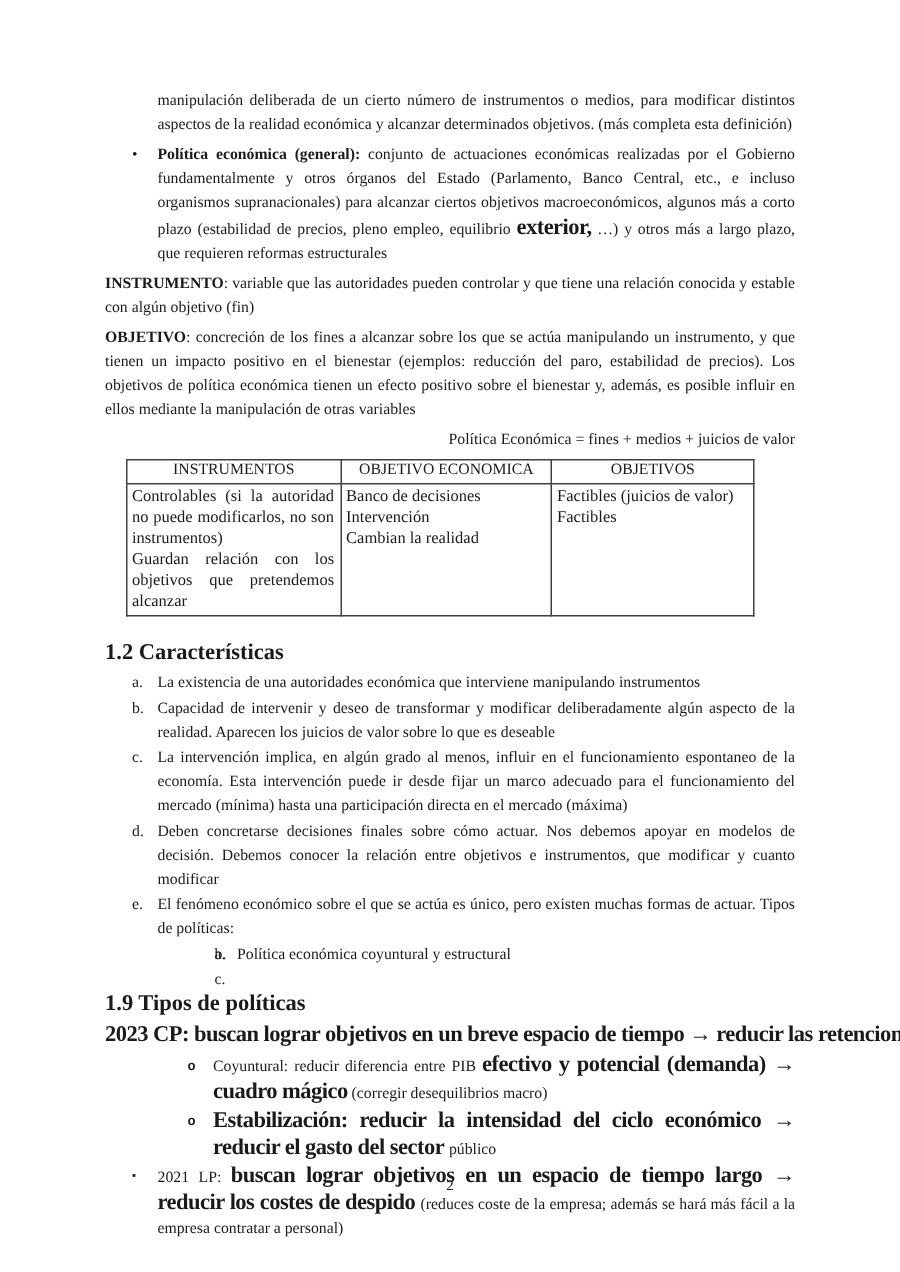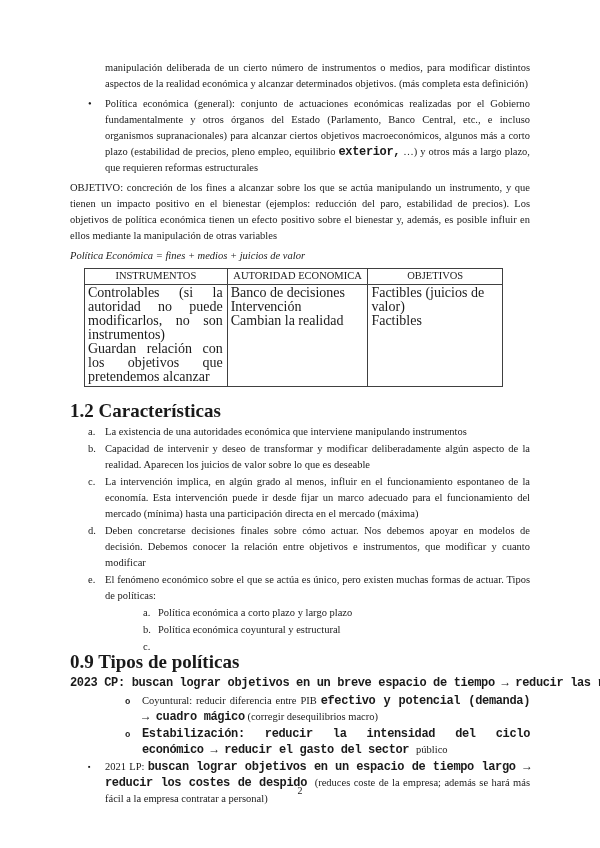--- a/index.html
+++ b/index.html
@@ -5,71 +5,72 @@
   html,body { margin:0; padding:0; background:#ffffff; }
   .page {
     position:relative; width:600px; height:848px; margin:0 auto;
     background:#ffffff; color:#1a1a1a; overflow:hidden;
     font-family:"Liberation Serif", serif;
     font-size:10.5px; line-height:16px;
     box-sizing:border-box; padding:60px 70px 12px 70px;
   }
   p { margin:0 0 4px 0; text-align:justify; }
   .hang { margin-left:35px; }
-  .term { font-weight:normal; }
+  .term { font-weight:bold; }
   
-  .annot { font-family:Liberation Mono, monospace; font-weight:bold; font-size:12px; letter-spacing:-0.35px; }
+  .annot { font-family:Liberation Serif, serif; font-weight:bold; font-size:15px; letter-spacing:-0.35px; }
   .nowrap { white-space:nowrap;margin-top:24px; }
   
   .li { position:relative; padding-left:35px; text-align:justify; margin-bottom:1px; }
   .li > .marker { position:absolute; left:18px; top:0; }
   .subli { position:relative; padding-left:88px; margin-bottom:1px; }
   .subli > .marker { position:absolute; left:73px; top:0; }
   .oli { position:relative; padding-left:72px; text-align:justify; margin-bottom:1px; }
   .oli > .marker { position:absolute; left:55px; top:1px; font-family:"Liberation Mono", monospace; font-size:9px; font-weight:bold; }
   .sqli { position:relative; padding-left:35px; text-align:justify; }
   .sqli > .marker { position:absolute; left:18px; top:0; font-size:7.5px; }
   
-  h2 { font-family:"Liberation Serif", serif; font-size:19px; line-height:18px; font-weight:bold; margin:15px 0 4px 0; }
+  h2 { font-family:"Liberation Serif", serif; font-size:15px; line-height:18px; font-weight:bold; margin:15px 0 4px 0; }
   
   table.defs { border-collapse:collapse; table-layout:fixed; width:419px; margin:2px 0 5px 14px; }
   table.defs th, table.defs td { border:1px solid #404040; font-weight:normal; }
   table.defs th { text-align:center; font-size:10.5px; line-height:14px; padding:0 2px 1px 2px; }
-  table.defs td { vertical-align:top; font-size:14px; line-height:14px; padding:1px 4px 2px 3px; }
+  table.defs td { vertical-align:top; font-size:11px; line-height:14px; padding:1px 4px 2px 3px; }
   table.defs td .cellline { text-align:justify; }
   .c1 { width:141px; } .c2 { width:139px; } .c3 { width:133px; }
   .page-num { position:absolute; top:783px; left:0; width:600px; text-align:center; font-size:10px; }
 </style>
 </head>
 <body>
 
 <div class="page">
 
   <p class="hang">manipulación deliberada de un cierto número de instrumentos o medios, para modificar distintos aspectos de la realidad económica y alcanzar determinados objetivos. (más completa esta definición)</p>
 
   <div class="li" style="margin-bottom:4px;">
     <span class="marker">•</span>
     <span class="term">Política económica (general):</span><span> conjunto de actuaciones económicas realizadas por el Gobierno fundamentalmente y otros órganos del Estado (Parlamento, Banco Central, etc., e incluso organismos supranacionales) para alcanzar ciertos objetivos macroeconómicos, algunos más a corto plazo (estabilidad de precios, pleno empleo, equilibrio </span><span class="annot">exterior,</span><span> …) y otros más a largo plazo, que requieren reformas estructurales</span>
   </div>
 
+  <p><span class="term">INSTRUMENTO</span><span>: variable que las autoridades pueden controlar y que tiene una relación conocida y estable con algún objetivo (fin)</span></p>
 
   <p><span class="term">OBJETIVO</span><span>: concreción de los fines a alcanzar sobre los que se actúa manipulando un instrumento, y que tienen un impacto positivo en el bienestar (ejemplos: reducción del paro, estabilidad de precios). Los objetivos de política económica tienen un efecto positivo sobre el bienestar y, además, es posible influir en ellos mediante la manipulación de otras variables</span></p>
 
-  <p style="text-align:left;font-style:italic;">Política Económica = fines + medios + juicios de valor</p>
+  <p style="text-align:right;">Política Económica = fines + medios + juicios de valor</p>
 
   <table class="defs">
     <colgroup>
         <col class="c1">
         <col class="c2">
         <col class="c3">
       </colgroup>
     <tbody>
         <tr>
       <th>INSTRUMENTOS</th>
-      <th>AUTORIDAD ECONOMICA</th>
+      <th>OBJETIVO ECONOMICA</th>
       <th>OBJETIVOS</th>
     </tr>
     <tr>
       <td>
         <div class="cellline">Controlables (si la autoridad no puede modificarlos, no son instrumentos)</div>
         <div class="cellline">Guardan relación con los objetivos que pretendemos alcanzar</div>
       </td>
       <td>
         <div>Banco de decisiones</div>
         <div>Intervención</div>
@@ -101,32 +102,31 @@
     <div class="li">
       <span class="marker">d.</span>
       <span>Deben concretarse decisiones finales sobre cómo actuar. Nos debemos apoyar en modelos de decisión. Debemos conocer la relación entre objetivos e instrumentos, que modificar y cuanto modificar</span>
     </div>
     <div class="li">
       <span class="marker">e.</span>
       <span>El fenómeno económico sobre el que se actúa es único, pero existen muchas formas de actuar. Tipos de políticas:</span>
     </div>
     <div class="subli">
       <span class="marker">a.</span>
-      <span>Política económica a corto plazo y largo plazo</span>
     </div>
     <div class="subli">
       <span class="marker">b.</span>
       <span>Política económica coyuntural y estructural</span>
     </div>
     <div class="subli">
       <span class="marker">c.</span>
     </div>
   </div>
 
-  <h2>0.9 Tipos de políticas</h2>
+  <h2>1.9 Tipos de políticas</h2>
 
   <div style="margin-bottom:2px;">
     <span class="annot nowrap">2023 CP: buscan lograr objetivos en un breve espacio de tiempo → reducir las retenciones fiscales</span>
   </div>
 
   <div class="oli">
     <span class="marker">o</span>
     <span>Coyuntural: reducir diferencia entre PIB </span><span class="annot">efectivo y potencial (demanda) → cuadro mágico</span><span> (corregir desequilibrios macro)</span>
   </div>
 

